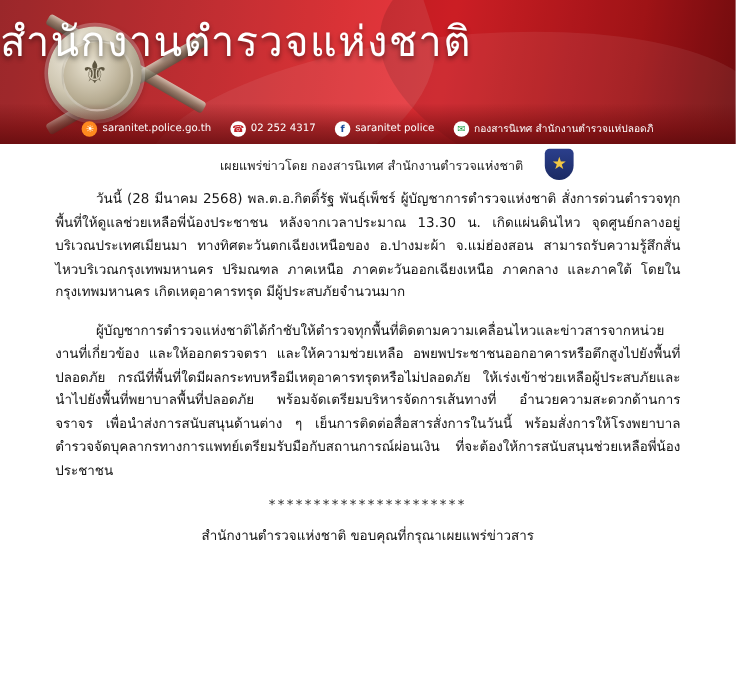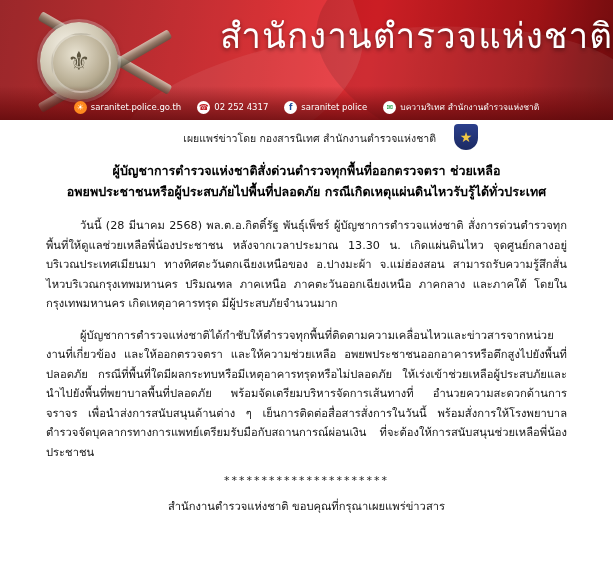--- a/index.html
+++ b/index.html
@@ -61,21 +61,21 @@
     width: 613px;
     height: 34px;
     background: linear-gradient(180deg, rgba(120,10,12,0.0) 0%, rgba(105,8,10,0.55) 60%, rgba(90,6,8,0.75) 100%);
   }
 
   .header-title {
     position: absolute;
     left: 0;
     right: 0;
     top: 14px;
-    text-align: right;
+    text-align: left;
     color: #ffffff;
     font-size: 35px;
     line-height: 44px;
     font-family: "DejaVu Sans", "Liberation Sans", sans-serif;
     letter-spacing: 1px;
     text-shadow: 0 2px 4px rgba(0,0,0,0.45);
     font-weight: normal;
     white-space: nowrap;
   }
 
@@ -284,37 +284,33 @@
     <div class="contact-item">
       <span class="cicon phone">☎</span>
       <span>02 252 4317</span>
     </div>
     <div class="contact-item">
       <span class="cicon fb">f</span>
       <span>saranitet police</span>
     </div>
     <div class="contact-item">
       <span class="cicon line">✉</span>
-      <span>บความริเทศ สำนักงานตำรวจแห่งชาติ</span>
+      <span>กองสารนิเทศ สำนักงานตำรวจแห่ปลอดภิ</span>
     </div>
   </div>
 </div>
 
 <div class="subheader">
   <div class="text">เผยแพร่ข่าวโดย กองสารนิเทศ สำนักงานตำรวจแห่งชาติ</div>
   <div class="badge-seal">
     <div class="sh"></div>
     <div class="star">★</div>
   </div>
 </div>
 
 <div class="doc">
-  <div class="headline">
-    <span class="l1">ผู้บัญชาการตำรวจแห่งชาติสั่งด่วนตำรวจทุกพื้นที่ออกตรวจตรา ช่วยเหลือ</span>
-    <span class="l2">อพยพประชาชนหรือผู้ประสบภัยไปพื้นที่ปลอดภัย กรณีเกิดเหตุแผ่นดินไหวรับรู้ได้ทั่วประเทศ</span>
-  </div>
 
   <p class="para">วันนี้ (28 มีนาคม 2568) พล.ต.อ.กิตติ์รัฐ พันธุ์เพ็ชร์ ผู้บัญชาการตำรวจแห่งชาติ สั่งการด่วนตำรวจทุกพื้นที่ให้ดูแลช่วยเหลือพี่น้องประชาชน หลังจากเวลาประมาณ 13.30 น. เกิดแผ่นดินไหว จุดศูนย์กลางอยู่บริเวณประเทศเมียนมา ทางทิศตะวันตกเฉียงเหนือของ อ.ปางมะผ้า จ.แม่ฮ่องสอน สามารถรับความรู้สึกสั่นไหวบริเวณกรุงเทพมหานคร ปริมณฑล ภาคเหนือ ภาคตะวันออกเฉียงเหนือ ภาคกลาง และภาคใต้ โดยในกรุงเทพมหานคร เกิดเหตุอาคารทรุด มีผู้ประสบภัยจำนวนมาก</p>
   <p class="para">ผู้บัญชาการตำรวจแห่งชาติได้กำชับให้ตำรวจทุกพื้นที่ติดตามความเคลื่อนไหวและข่าวสารจากหน่วยงานที่เกี่ยวข้อง และให้ออกตรวจตรา และให้ความช่วยเหลือ อพยพประชาชนออกอาคารหรือตึกสูงไปยังพื้นที่ปลอดภัย กรณีที่พื้นที่ใดมีผลกระทบหรือมีเหตุอาคารทรุดหรือไม่ปลอดภัย ให้เร่งเข้าช่วยเหลือผู้ประสบภัยและนำไปยังพื้นที่พยาบาลพื้นที่ปลอดภัย พร้อมจัดเตรียมบริหารจัดการเส้นทางที่ อำนวยความสะดวกด้านการจราจร เพื่อนำส่งการสนับสนุนด้านต่าง ๆ เย็นการติดต่อสื่อสารสั่งการในวันนี้ พร้อมสั่งการให้โรงพยาบาลตำรวจจัดบุคลากรทางการแพทย์เตรียมรับมือกับสถานการณ์ผ่อนเงิน ที่จะต้องให้การสนับสนุนช่วยเหลือพี่น้องประชาชน</p>
 
   <div class="divider">**********************</div>
   <div class="signoff">สำนักงานตำรวจแห่งชาติ ขอบคุณที่กรุณาเผยแพร่ข่าวสาร</div>
 </div>
 
 </body></html>

